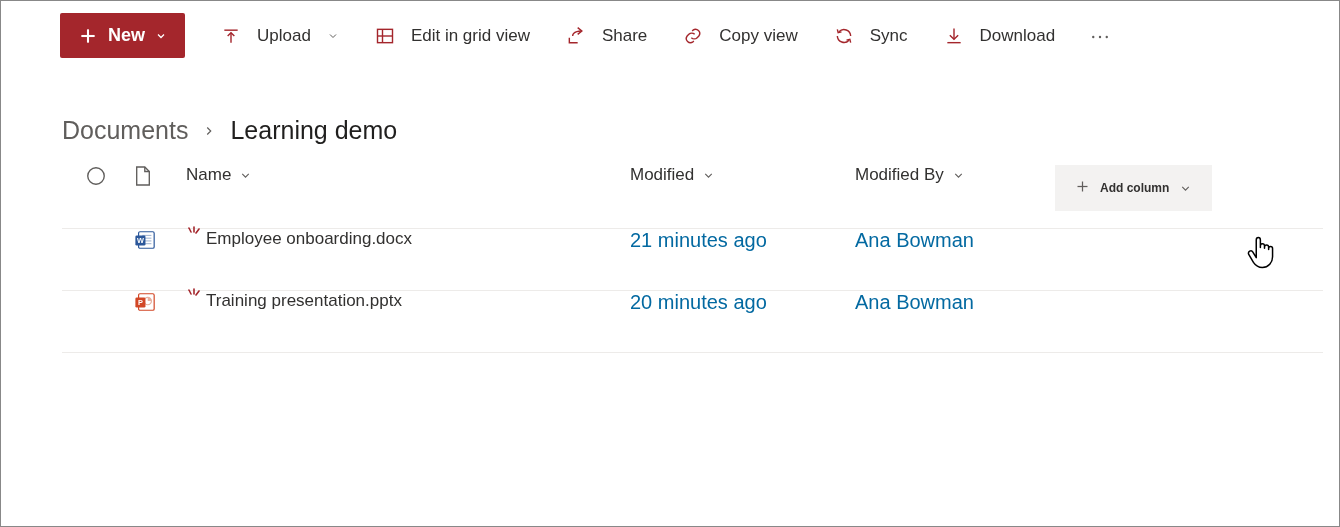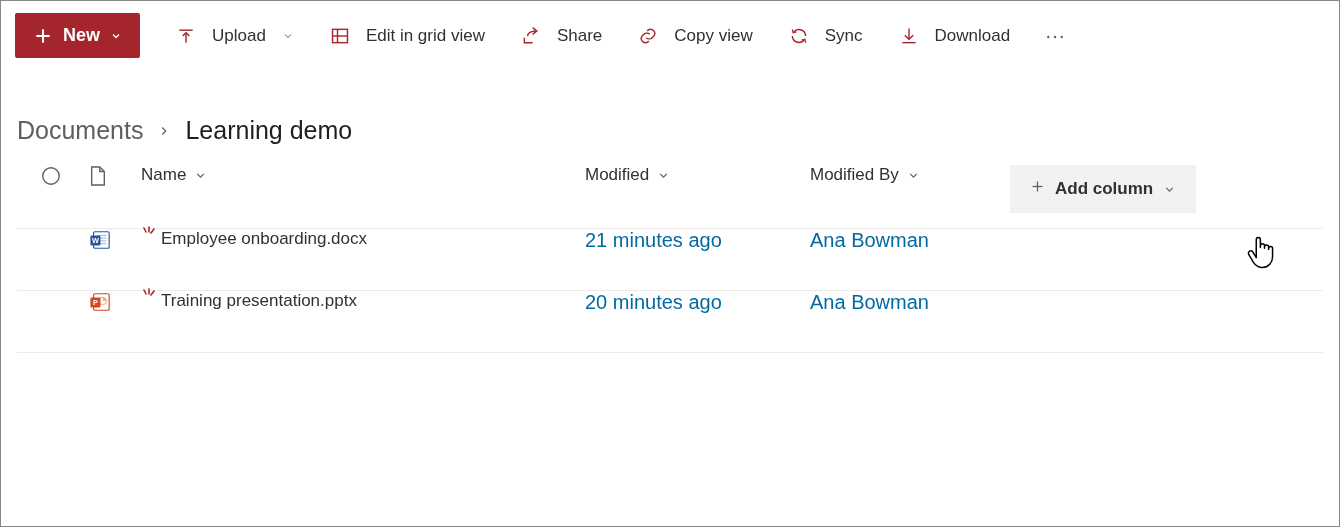--- a/index.html
+++ b/index.html
@@ -5,21 +5,21 @@
     * { box-sizing: border-box; margin: 0; padding: 0; }
     body {
       font-family: 'Segoe UI', Tahoma, sans-serif;
       background: #fff;
       width: 1340px;
       height: 527px;
       border: 1px solid #888;
       overflow: hidden;
       color: #323130;
     }
-    .container { padding: 0; }
+    .container { padding: 0; margin-left: 45px; }
     .toolbar {
       display: flex;
       align-items: center;
       padding: 12px 16px 12px 14px;
       gap: 8px;
     }
     .btn {
       display: inline-flex;
       align-items: center;
       gap: 16px;
@@ -86,21 +86,21 @@
     .col-modifiedby { flex: 0 0 200px; }
     .col-add { flex:1; display:flex; align-items:center;}
     .header-cell {
       font-size:17px; color:#323130;
       display:inline-flex; align-items:center; gap:8px; cursor:pointer;
     }
     .header-cell .chev svg { width:13px; height:13px; stroke:#605e5c; }
     .add-col-btn {
       display:inline-flex; align-items:center; gap:10px;
       background:#f3f2f1; padding:14px 20px; cursor:pointer;
-      font-size:17px; color:#323130; border:none; font-family:inherit;
+      font-size:12px; color:#323130; border:none; font-family:inherit;
       font-weight:600;
     }
     .add-col-btn .plus svg { width:15px; height:15px; }
     .add-col-btn .chev svg { width:13px; height:13px; stroke:#605e5c;}
     .file-icon { width:22px; height:22px; display:inline-flex; }
     .file-icon svg { width:22px; height:22px; }
     .new-indicator {
       display:inline-flex; width:14px; height:14px; margin-right:2px; position:relative; top:-6px;
     }
     .new-indicator svg { width:14px; height:14px; }

